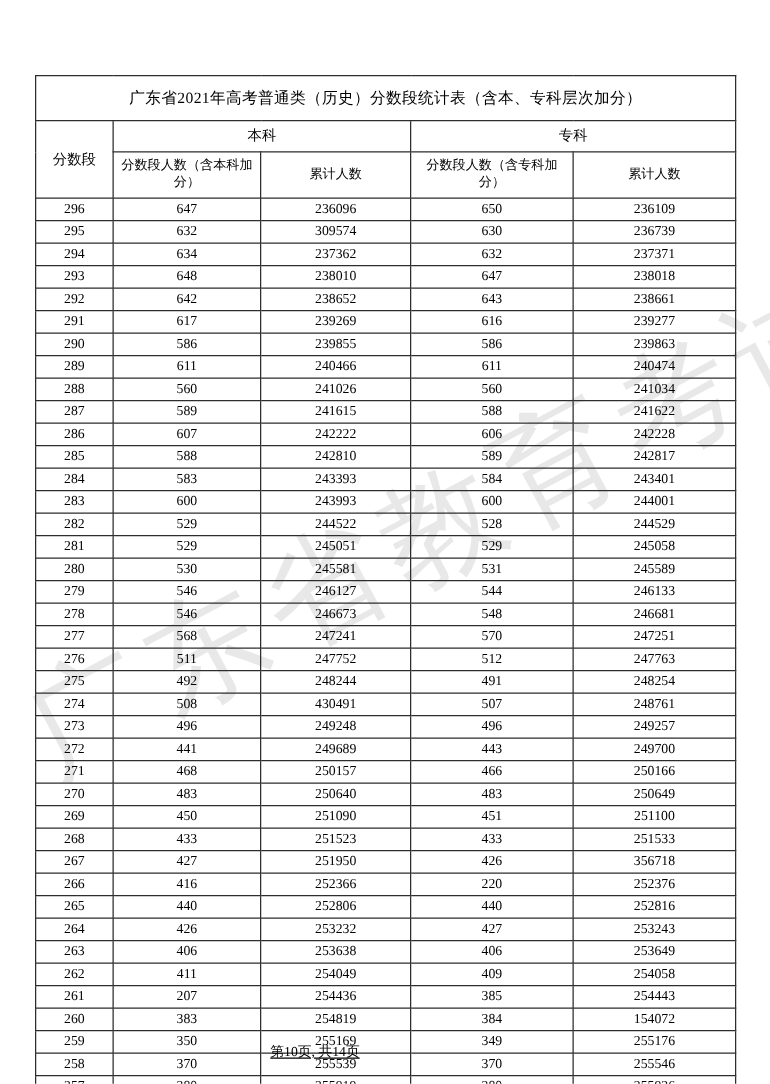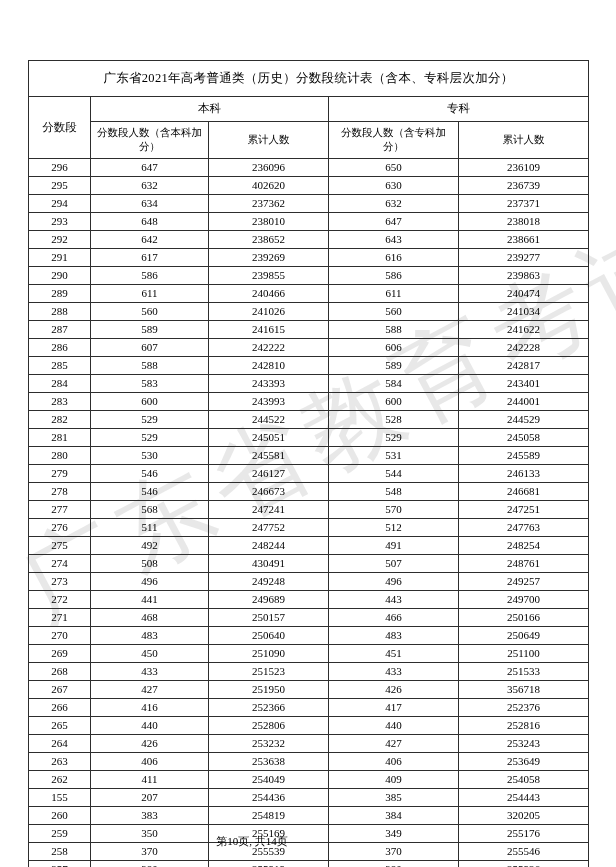--- a/index.html
+++ b/index.html
@@ -59,21 +59,21 @@
     background: transparent;
   }
   .title-cell {
     font-family: "Liberation Serif", serif;
     font-size: 12.5px;
     font-weight: bold;
     padding: 9px 4px 9px 4px;
     letter-spacing: 0.3px;
   }
   .hdr {
-    font-family: Liberation Mono, monospace;
+    font-family: Liberation Serif, serif;
     font-size: 11.5px;
     padding: 5px 2px;
     line-height: 1.25;
   }
   .hdr-sub {
     font-family: "Liberation Serif", serif;
     font-size: 10.5px;
     padding: 4px 3px;
     line-height: 1.3;
   }
@@ -97,20 +97,21 @@
   .footer {
     position: absolute;
     bottom: 18px;
     left: 0;
     width: 504px;
     text-align: center;
     font-family: "Liberation Serif", serif;
     font-size: 11px;
     color: #000;
     z-index: 10;
+    text-decoration: underline;
   }
 </style>
 </head>
 <body>
 
 <div class="page">
 
   <div class="watermark">
     <span>广东省教育考试院</span>
   </div>
@@ -143,21 +144,21 @@
         <tr>
           <td class="data">296</td>
           <td class="data">647</td>
           <td class="data">236096</td>
           <td class="data">650</td>
           <td class="data">236109</td>
         </tr>
         <tr>
           <td class="data">295</td>
           <td class="data">632</td>
-          <td class="data">402620</td>
+          <td class="data">309574</td>
           <td class="data">630</td>
           <td class="data">236739</td>
         </tr>
         <tr>
           <td class="data">294</td>
           <td class="data">634</td>
           <td class="data">237362</td>
           <td class="data">632</td>
           <td class="data">237371</td>
         </tr>
@@ -347,21 +348,21 @@
           <td class="data">267</td>
           <td class="data">427</td>
           <td class="data">251950</td>
           <td class="data">426</td>
           <td class="data">356718</td>
         </tr>
         <tr>
           <td class="data">266</td>
           <td class="data">416</td>
           <td class="data">252366</td>
-          <td class="data">417</td>
+          <td class="data">220</td>
           <td class="data">252376</td>
         </tr>
         <tr>
           <td class="data">265</td>
           <td class="data">440</td>
           <td class="data">252806</td>
           <td class="data">440</td>
           <td class="data">252816</td>
         </tr>
         <tr>
@@ -379,32 +380,32 @@
           <td class="data">253649</td>
         </tr>
         <tr>
           <td class="data">262</td>
           <td class="data">411</td>
           <td class="data">254049</td>
           <td class="data">409</td>
           <td class="data">254058</td>
         </tr>
         <tr>
-          <td class="data">155</td>
+          <td class="data">261</td>
           <td class="data">207</td>
           <td class="data">254436</td>
           <td class="data">385</td>
           <td class="data">254443</td>
         </tr>
         <tr>
           <td class="data">260</td>
           <td class="data">383</td>
           <td class="data">254819</td>
           <td class="data">384</td>
-          <td class="data">320205</td>
+          <td class="data">154072</td>
         </tr>
         <tr>
           <td class="data">259</td>
           <td class="data">350</td>
           <td class="data">255169</td>
           <td class="data">349</td>
           <td class="data">255176</td>
         </tr>
         <tr>
           <td class="data">258</td>

